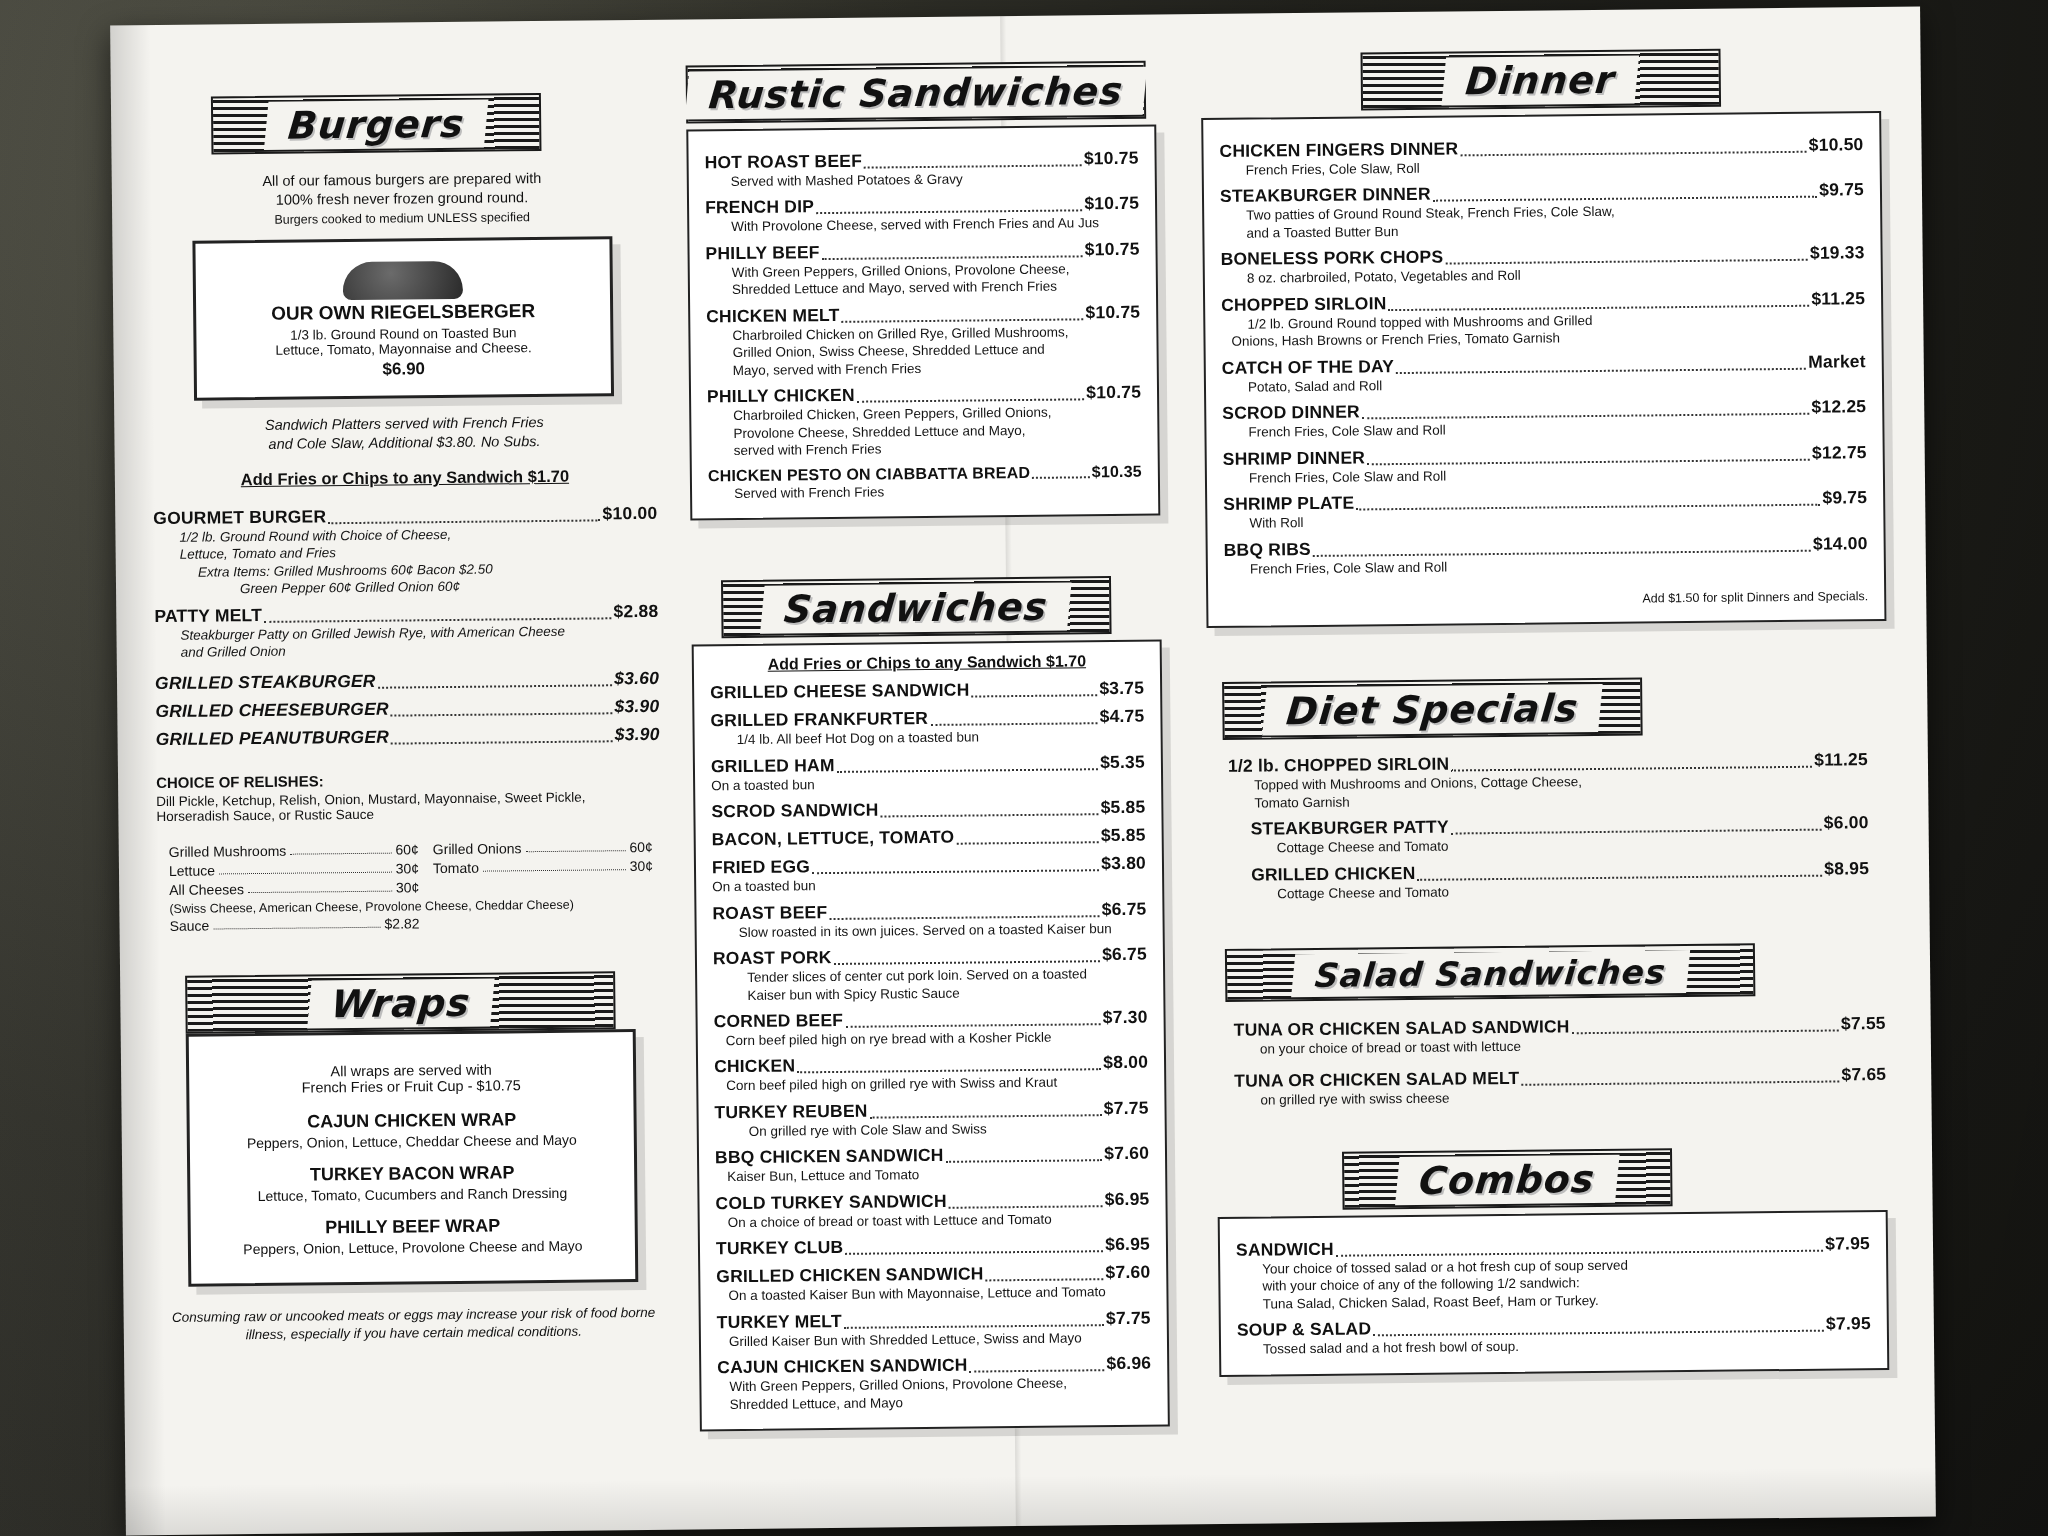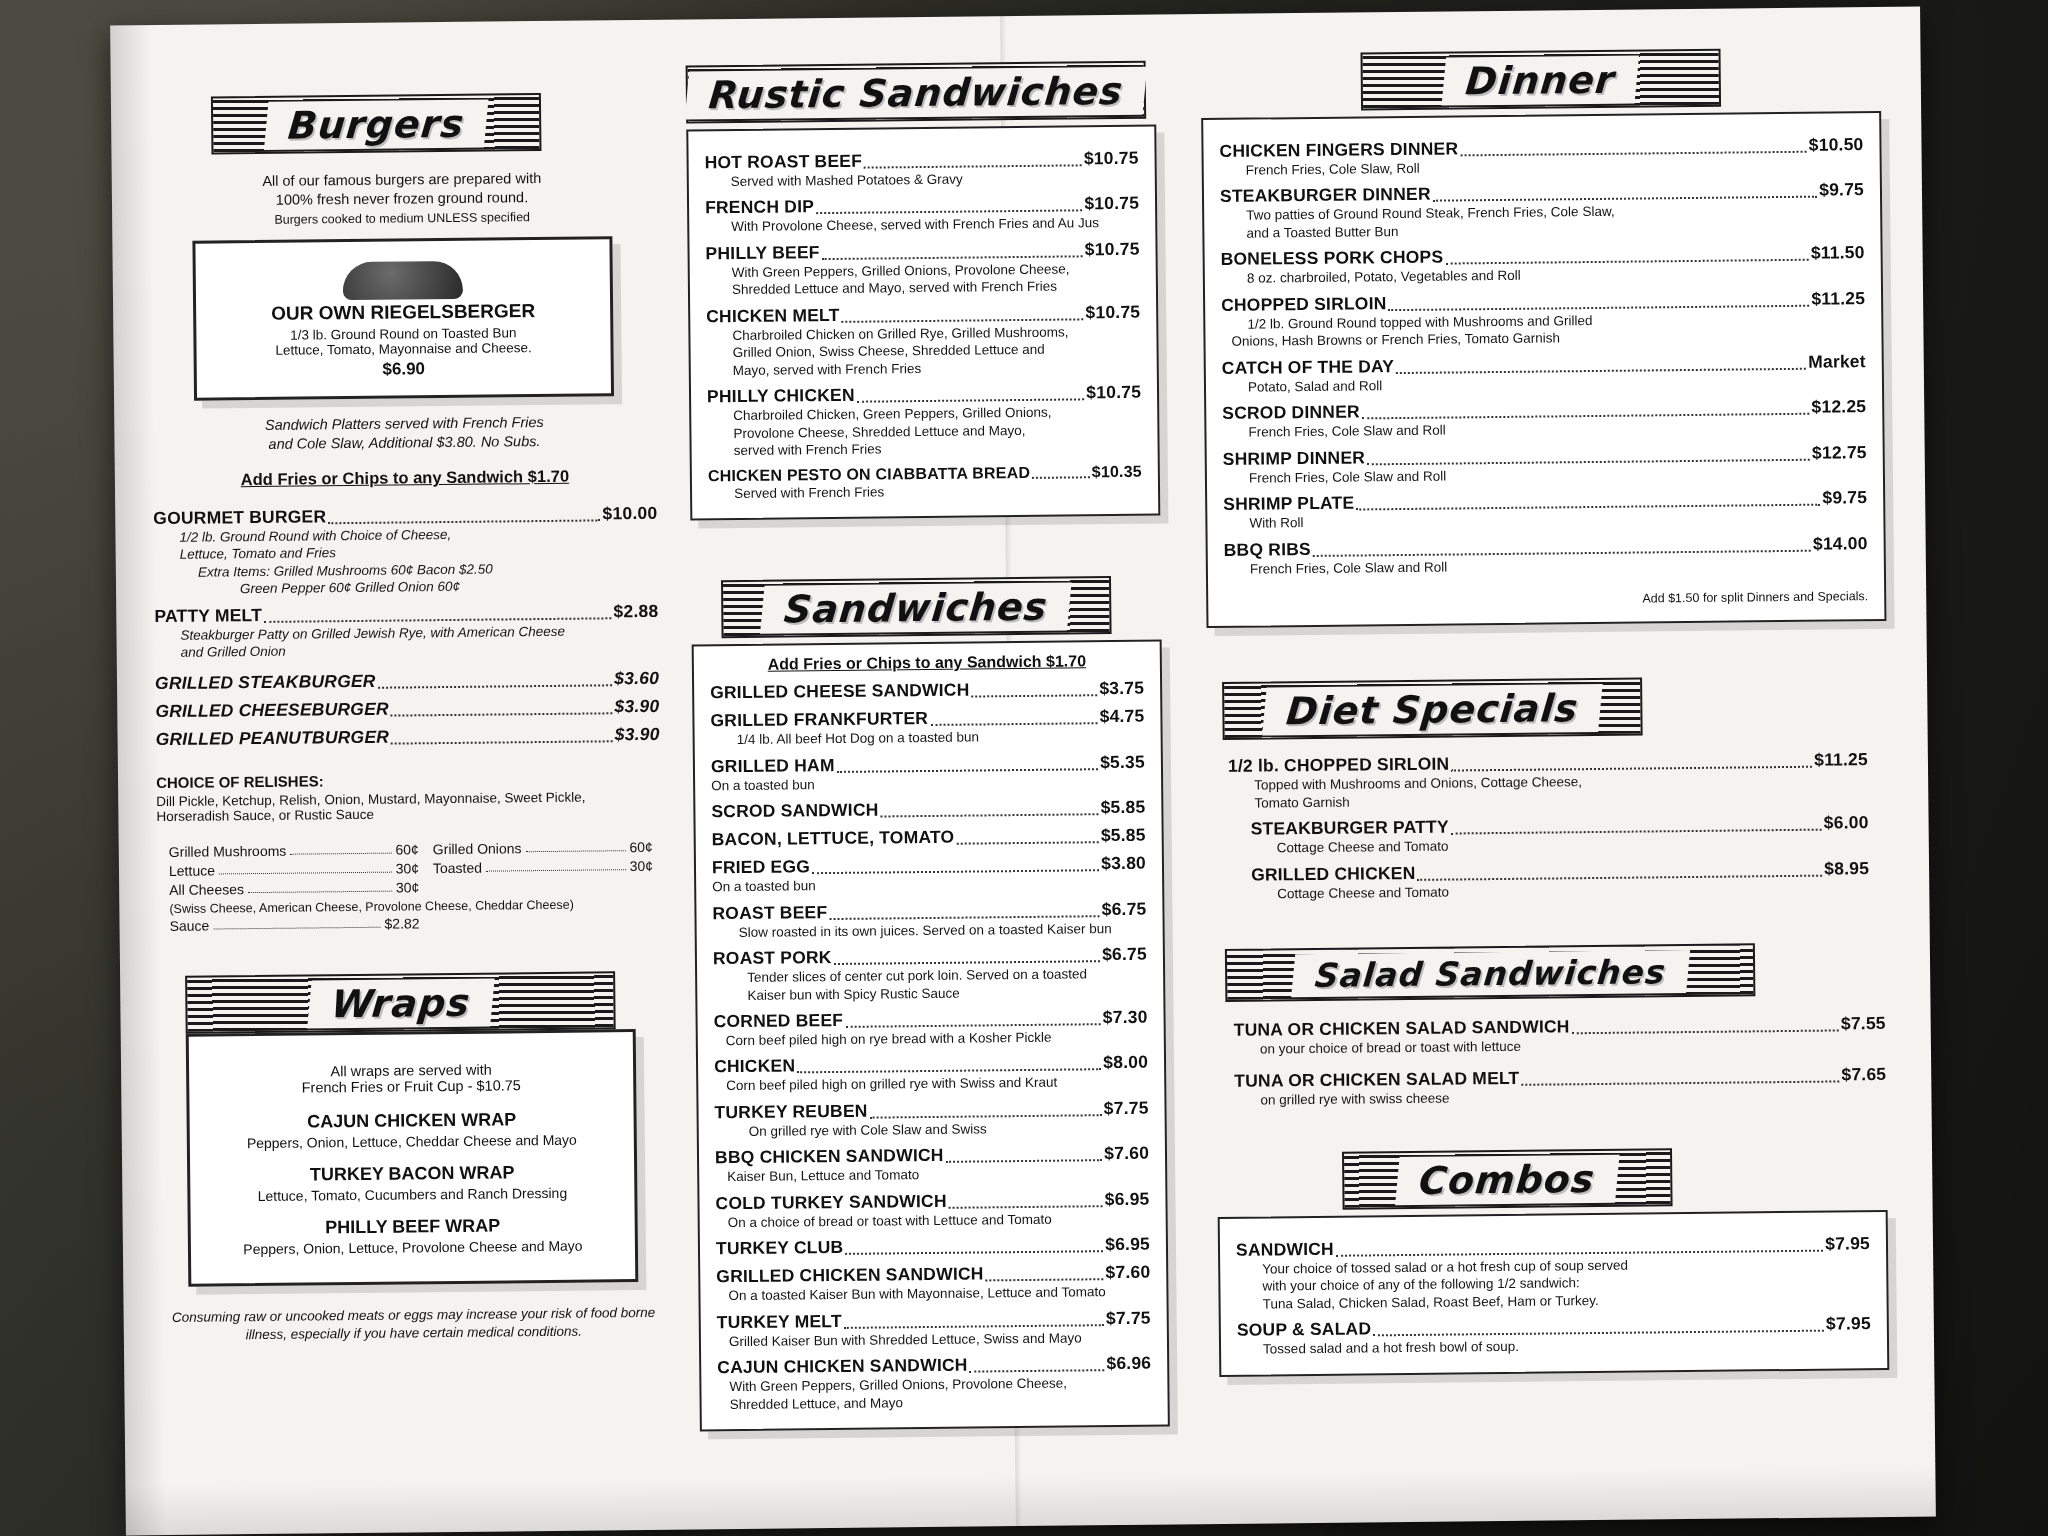--- a/index.html
+++ b/index.html
@@ -220,21 +220,21 @@
             <span>60¢</span>
           </div>
       </div>
       <div style="display:flex;margin-top:3px;">
         <div style="width:250px;display:flex;">
             <span>Lettuce</span>
             <span class="dots" style="border-bottom:1px dotted #333;margin:0 4px 4px 4px;flex:1;"></span>
             <span>30¢</span>
           </div>
         <div style="width:220px;display:flex;margin-left:14px;">
-            <span>Toasted</span>
+            <span>Tomato</span>
             <span class="dots" style="border-bottom:1px dotted #333;margin:0 4px 4px 4px;flex:1;"></span>
             <span>30¢</span>
           </div>
       </div>
       <div style="display:flex;margin-top:3px;">
         <div style="width:250px;display:flex;">
             <span>All Cheeses</span>
             <span class="dots" style="border-bottom:1px dotted #333;margin:0 4px 4px 4px;flex:1;"></span>
             <span>30¢</span>
           </div>
@@ -523,21 +523,21 @@
             <span class="pr">$9.75</span>
           </div>
         <div class="desc">Two patties of Ground Round Steak, French Fries, Cole Slaw,</div>
         <div class="desc">and a Toasted Butter Bun</div>
         </div>
 
       <div class="item">
           <div class="line">
             <span class="nm">BONELESS PORK CHOPS</span>
             <span class="dots"></span>
-            <span class="pr">$11.50</span>
+            <span class="pr">$19.33</span>
           </div>
         <div class="desc">8 oz. charbroiled, Potato, Vegetables and Roll</div>
         </div>
 
       <div class="item">
           <div class="line">
             <span class="nm">CHOPPED SIRLOIN</span>
             <span class="dots"></span>
             <span class="pr">$11.25</span>
           </div>

